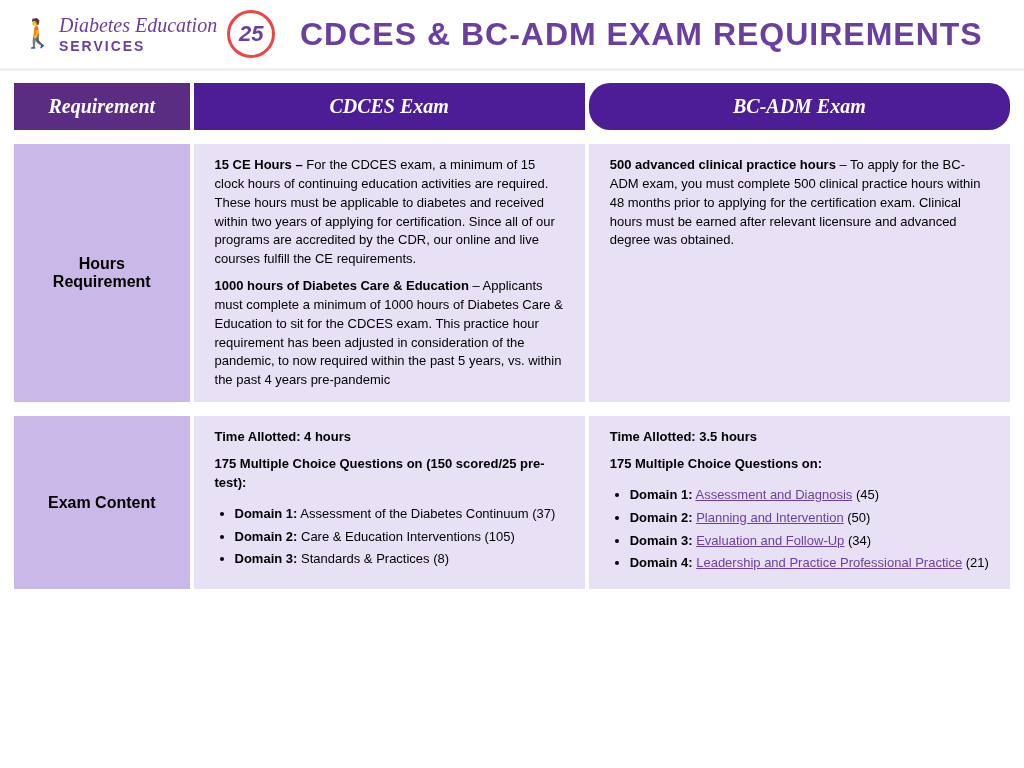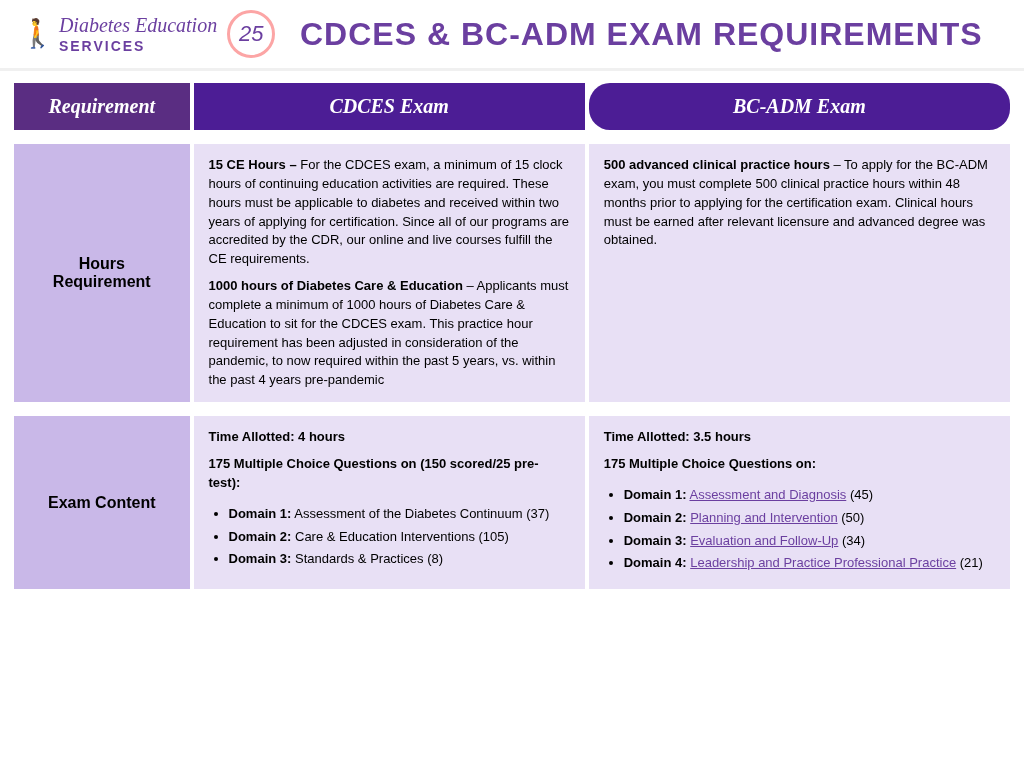--- a/index.html
+++ b/index.html
@@ -71,21 +71,21 @@
       background: #c9b8e8;
       font-weight: bold;
       font-size: 16px;
       text-align: center;
       padding: 15px 10px;
       color: #000;
       vertical-align: middle;
     }
     .row-content {
       background: #e8e0f5;
-      padding: 12px 15px;
+      padding: 12px 21px;
       font-size: 13px;
       color: #000;
       vertical-align: top;
       line-height: 1.45;
     }
 
     .row-content p { margin-bottom: 8px; }
     .row-content p:last-child { margin-bottom: 0; }
     .row-content strong { font-weight: bold; }
     .row-content ul { margin-left: 20px; margin-top: 12px; }
@@ -103,30 +103,30 @@
       display: flex;
       align-items: center;
       gap: 4px;
     }
     .figure-icon {
       color: #8bc34a;
       font-size: 28px;
       line-height: 1;
     }
     .anniversary-badge {
-      border: 3px solid #fca5a5;
+      border: 3px solid #ef4444;
       border-radius: 50%;
       width: 48px;
       height: 48px;
       display: flex;
       align-items: center;
       justify-content: center;
       flex-direction: column;
       color: #6b3fa0;
-      font-weight: normal;
+      font-weight: bold;
       font-size: 16px;
       line-height: 1;
     }
     .anniversary-badge .num { font-size: 22px; font-style: italic; }
   </style>
 </head>
 <body>
 
 <div class="header">
   <div class="logo-area">

